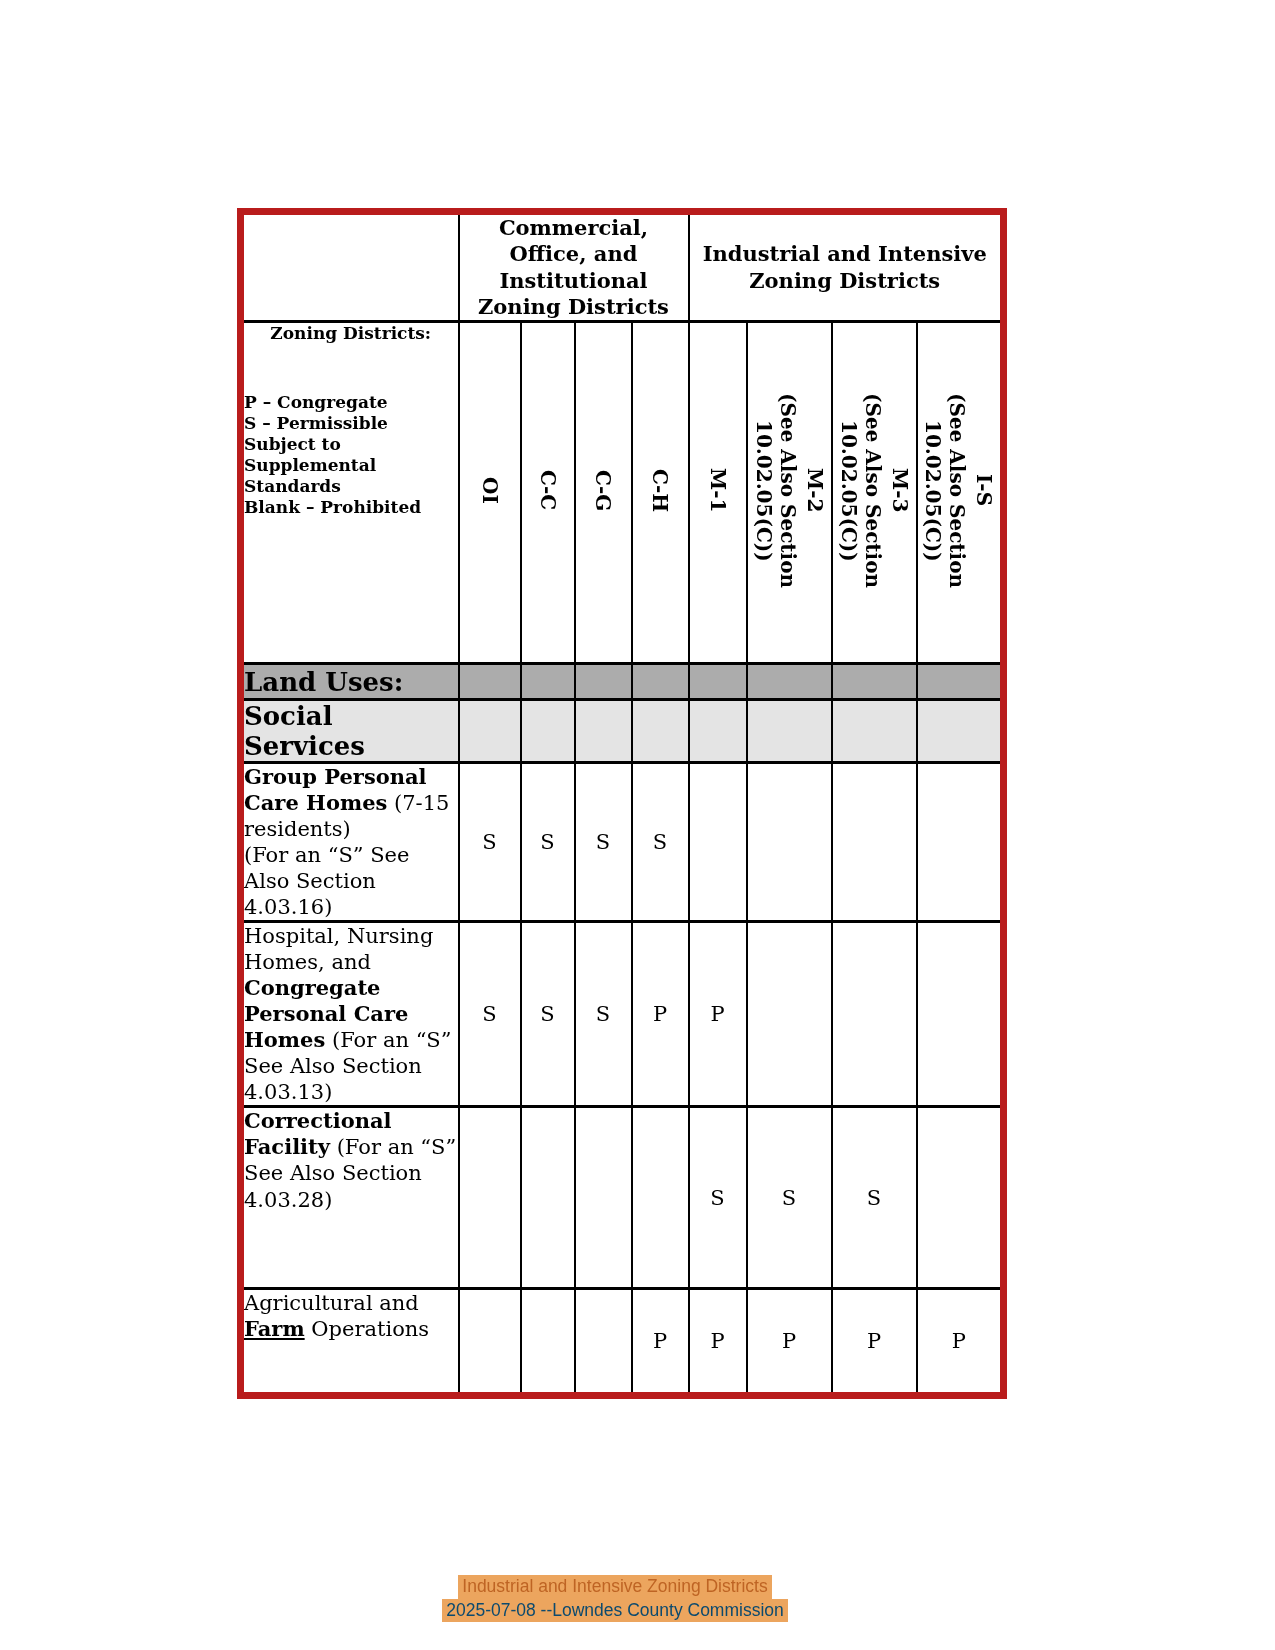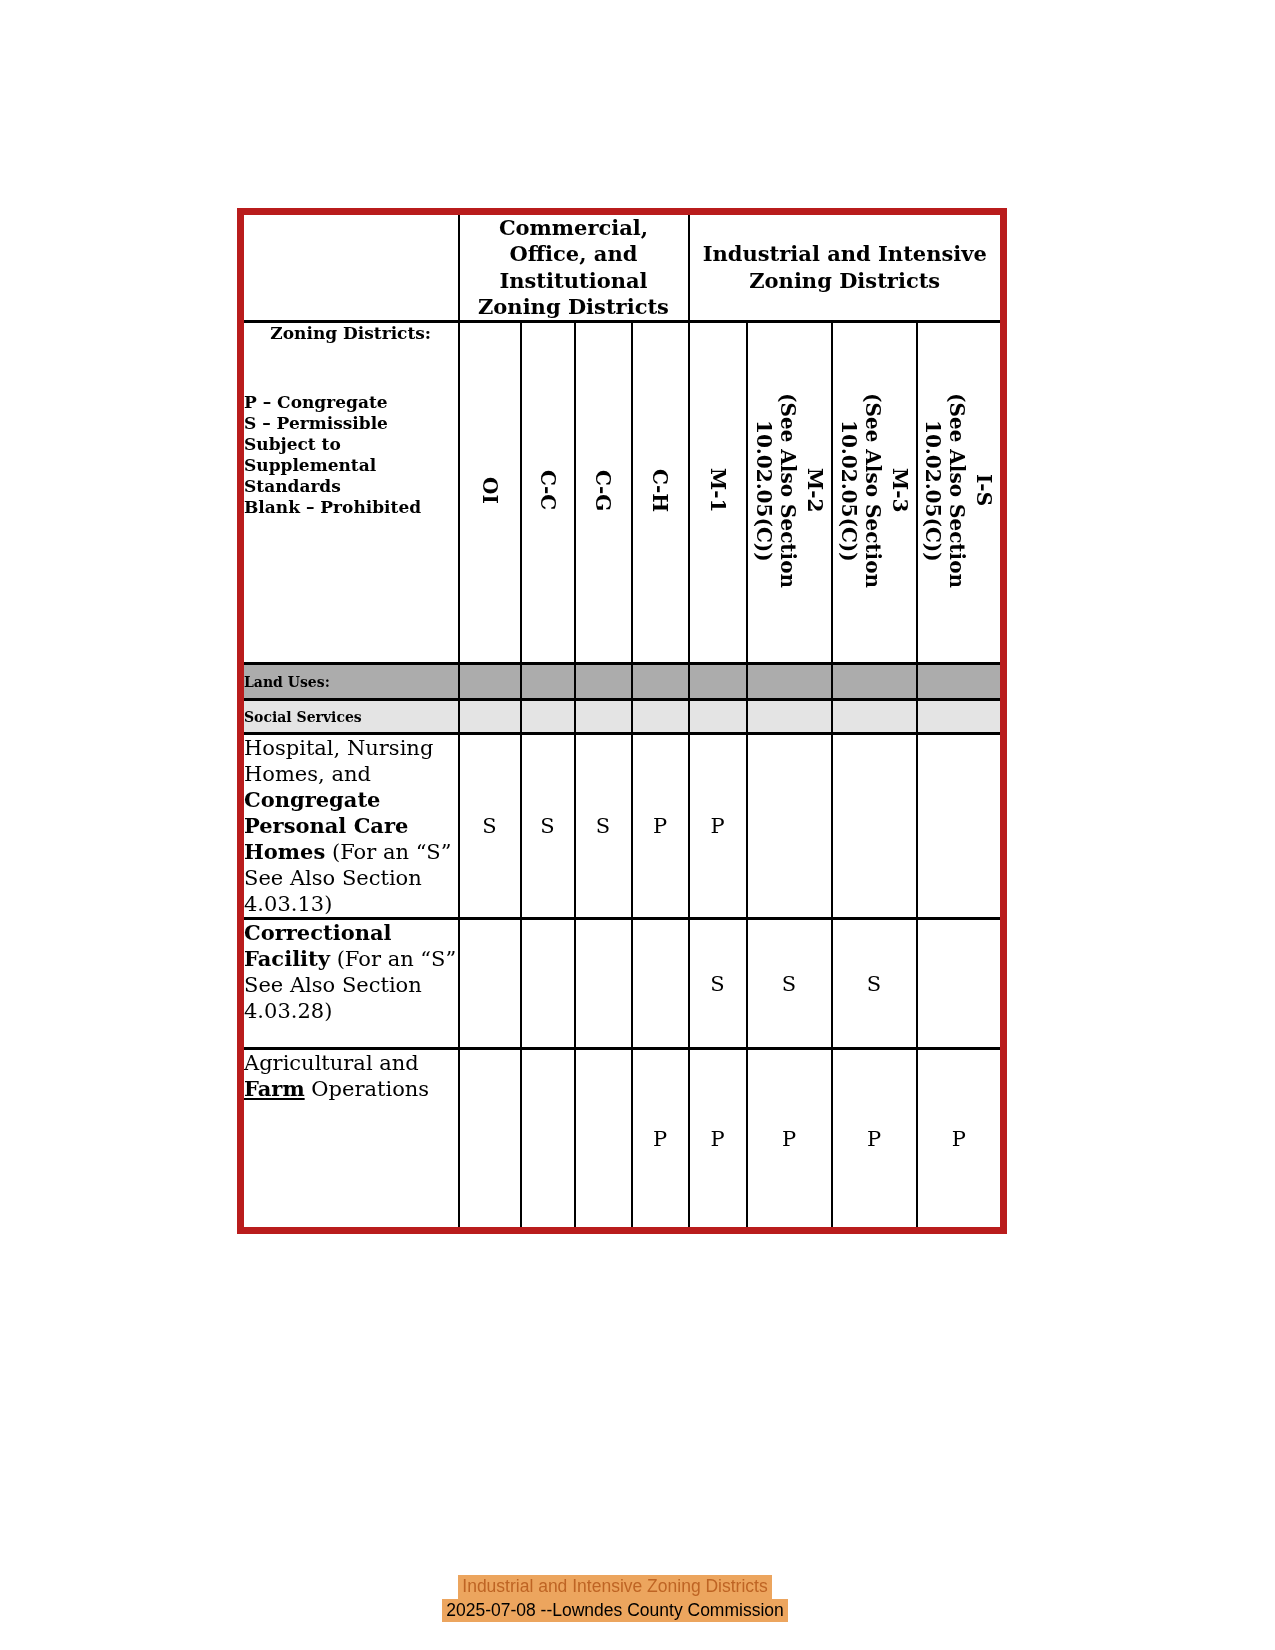--- a/index.html
+++ b/index.html
@@ -62,21 +62,21 @@
   tbody tr:nth-child(3){height:136px;}
   tbody tr:nth-child(4){height:130px;}
   tbody tr:nth-child(5){height:182px;}
   tbody tr:nth-child(6){height:107px;}
   tbody tr:nth-child(7){height:109px;}
   tbody tr:nth-child(8){height:74px;}
   tr.sec td{vertical-align:middle;}
   tr.sec.dark td{background:var(--dark,#ACACAC);}
   tr.sec.light td{background:var(--light,#E4E4E4);}
   td.sec-label{
-    font-weight:bold;font-size:14px;
+    font-weight:bold;font-size:26px;
     padding:2px 10px;border-right-width:3px;
   }
   
   td.use-label{
     vertical-align:top;
     font-size:21px;line-height:1.24;
     padding:7px 10px 6px 12px;
     border-right-width:3px;
   }
   td.use-label .b{font-weight:bold;}
@@ -155,20 +155,31 @@
           <td class="sec-fill"></td>
           <td class="sec-fill"></td>
           <td class="sec-fill"></td>
           <td class="sec-fill"></td>
           <td class="sec-fill"></td>
           <td class="sec-fill"></td>
           <td class="sec-fill"></td>
           <td class="sec-fill"></td>
         </tr>
         <tr class="use-row">
+          <td class="use-label"><span class="b">Group Personal Care Homes</span><span> (7-15 residents)<br>(For an “S” See Also Section 4.03.16)</span></td>
+          <td class="val">S</td>
+          <td class="val">S</td>
+          <td class="val">S</td>
+          <td class="val">S</td>
+          <td class="val"></td>
+          <td class="val"></td>
+          <td class="val"></td>
+          <td class="val"></td>
+        </tr>
+        <tr class="use-row">
           <td class="use-label"><span>Hospital, Nursing Homes, and </span><span class="b">Congregate Personal Care Homes</span><span> (For an “S” See Also Section 4.03.13)</span></td>
           <td class="val">S</td>
           <td class="val">S</td>
           <td class="val">S</td>
           <td class="val">P</td>
           <td class="val">P</td>
           <td class="val"></td>
           <td class="val"></td>
           <td class="val"></td>
         </tr>
@@ -192,16 +203,16 @@
           <td class="val">P</td>
           <td class="val">P</td>
           <td class="val">P</td>
           <td class="val">P</td>
         </tr>
       </tbody>
   </table>
 
   <div class="footer">
     <span class="hl" style="color: rgb(190, 100, 36); background-color: rgb(236, 165, 94);">Industrial and Intensive Zoning Districts</span><br>
-    <span class="hl" style="color: #000000; background-color: rgb(236, 165, 94);">2025-07-08 --Lowndes County Commission</span>
+    <span class="hl" style="color: #0c4a6e; background-color: rgb(236, 165, 94);">2025-07-08 --Lowndes County Commission</span>
   </div>
 
 </div>
 
 </body></html>

